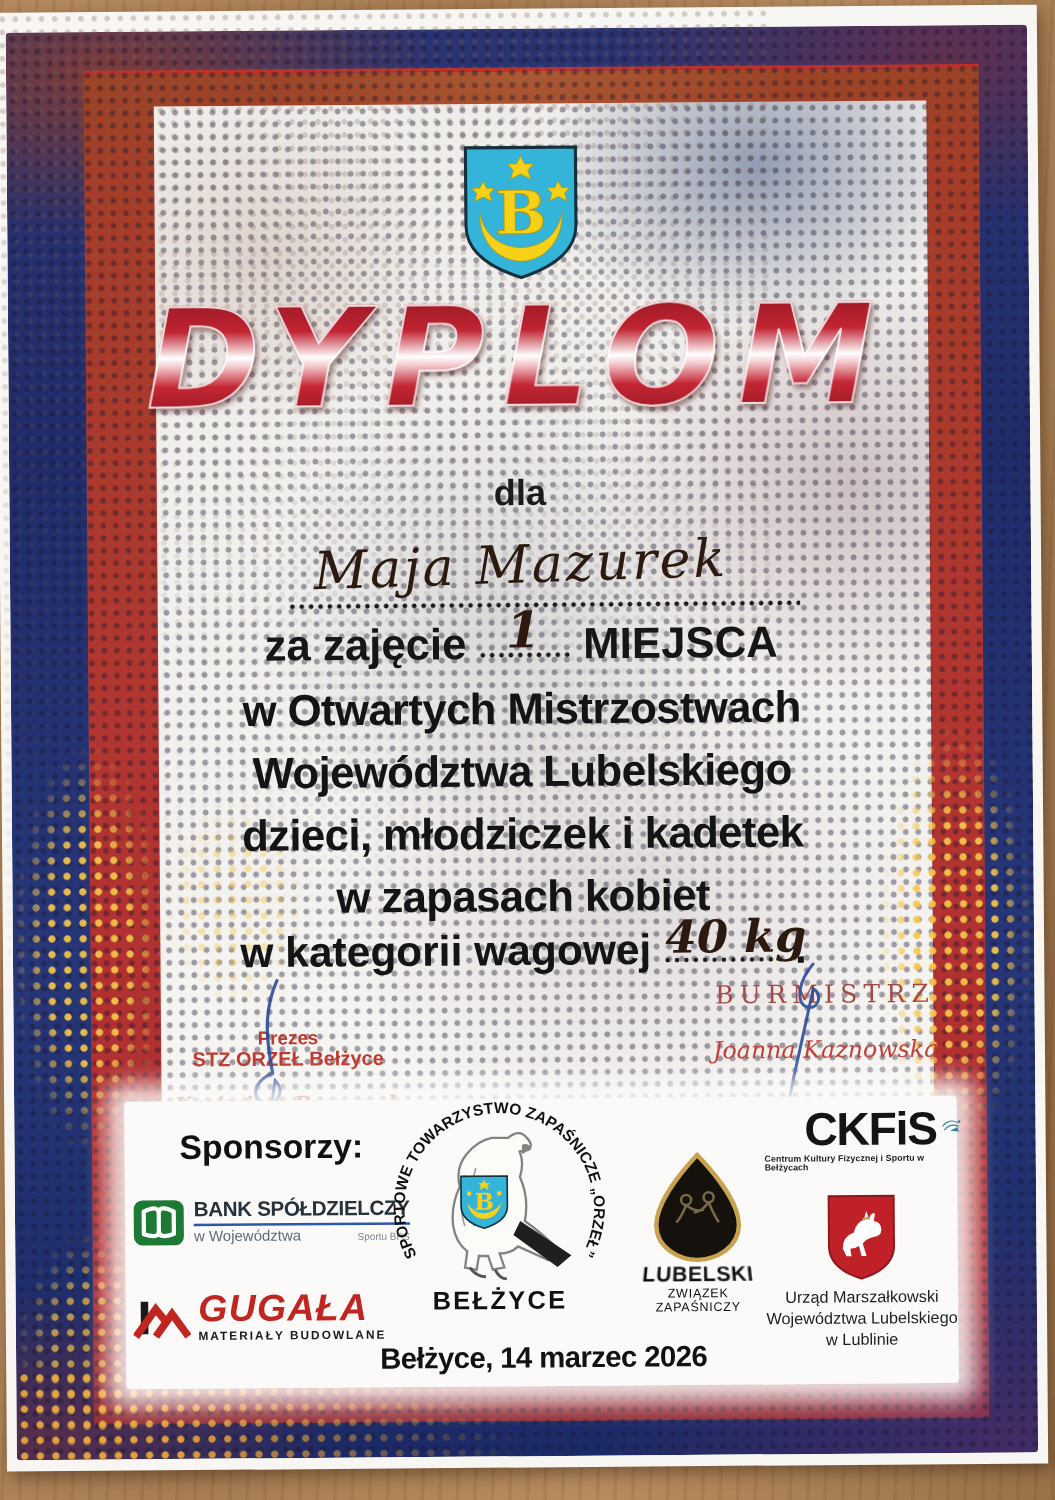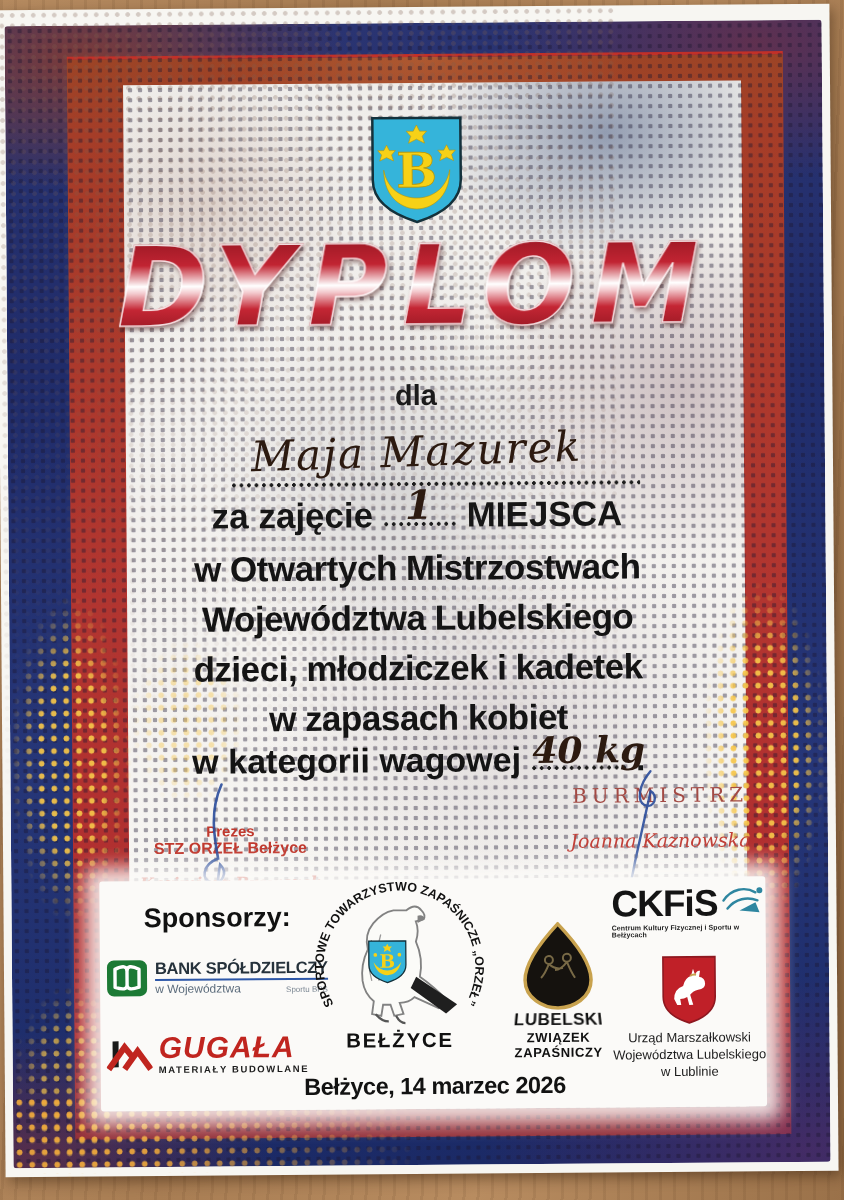--- a/index.html
+++ b/index.html
@@ -131,25 +131,25 @@
   .gugala { left:102px; top:1024px; display:flex; align-items:center; gap:6px; }
   .gugala .gn { font-size:30px; font-weight:bold; font-style:italic; color:#c0251f;
     letter-spacing:1px; line-height:1; }
   .gugala .gs { font-size:9.5px; font-weight:bold; color:#1c1c1c; letter-spacing:1.6px; margin-top:1px; }
 
   .stz { left:303px; top:868px; width:185px; height:185px; }
 
   .lub { left:506px; top:916px; width:96px; text-align:center; }
   .lub .ln { font-size:17px; font-weight:bold; color:#101010; letter-spacing:.5px;
     transform:perspective(60px) rotateX(8deg); }
-  .lub .ls { font-size:13px; font-weight:bold; color:#101010; letter-spacing:.6px; }
+  .lub .ls { font-size:10px; font-weight:normal; color:#101010; letter-spacing:.6px; }
 
   .ckfis { left:608px; top:880px; width:158px; }
   .ckfis .row { display:flex; align-items:flex-start; gap:4px; }
-  .ckfis .cn { font-size:37px; font-weight:bold; color:#141414; letter-spacing:-1px; line-height:1; }
+  .ckfis .cn { font-size:37px; font-weight:bold; color:#141414; letter-spacing:-1px; line-height:1;margin-left:32px; }
   .ckfis .cs { font-size:7px; font-weight:bold; color:#222; margin-top:2px; letter-spacing:.1px; }
 
   .marshal { left:606px; top:950px; width:158px; text-align:center; }
   .marshal .ml { font-size:13px; color:#1d1d1d; line-height:17px; margin-top:4px; }
 
   .date { left:230px; top:1066px; width:400px; text-align:center;
     font-size:23.5px; font-weight:bold; color:#121212; letter-spacing:-0.5px; }
 </style>
 </head>
 <body>

